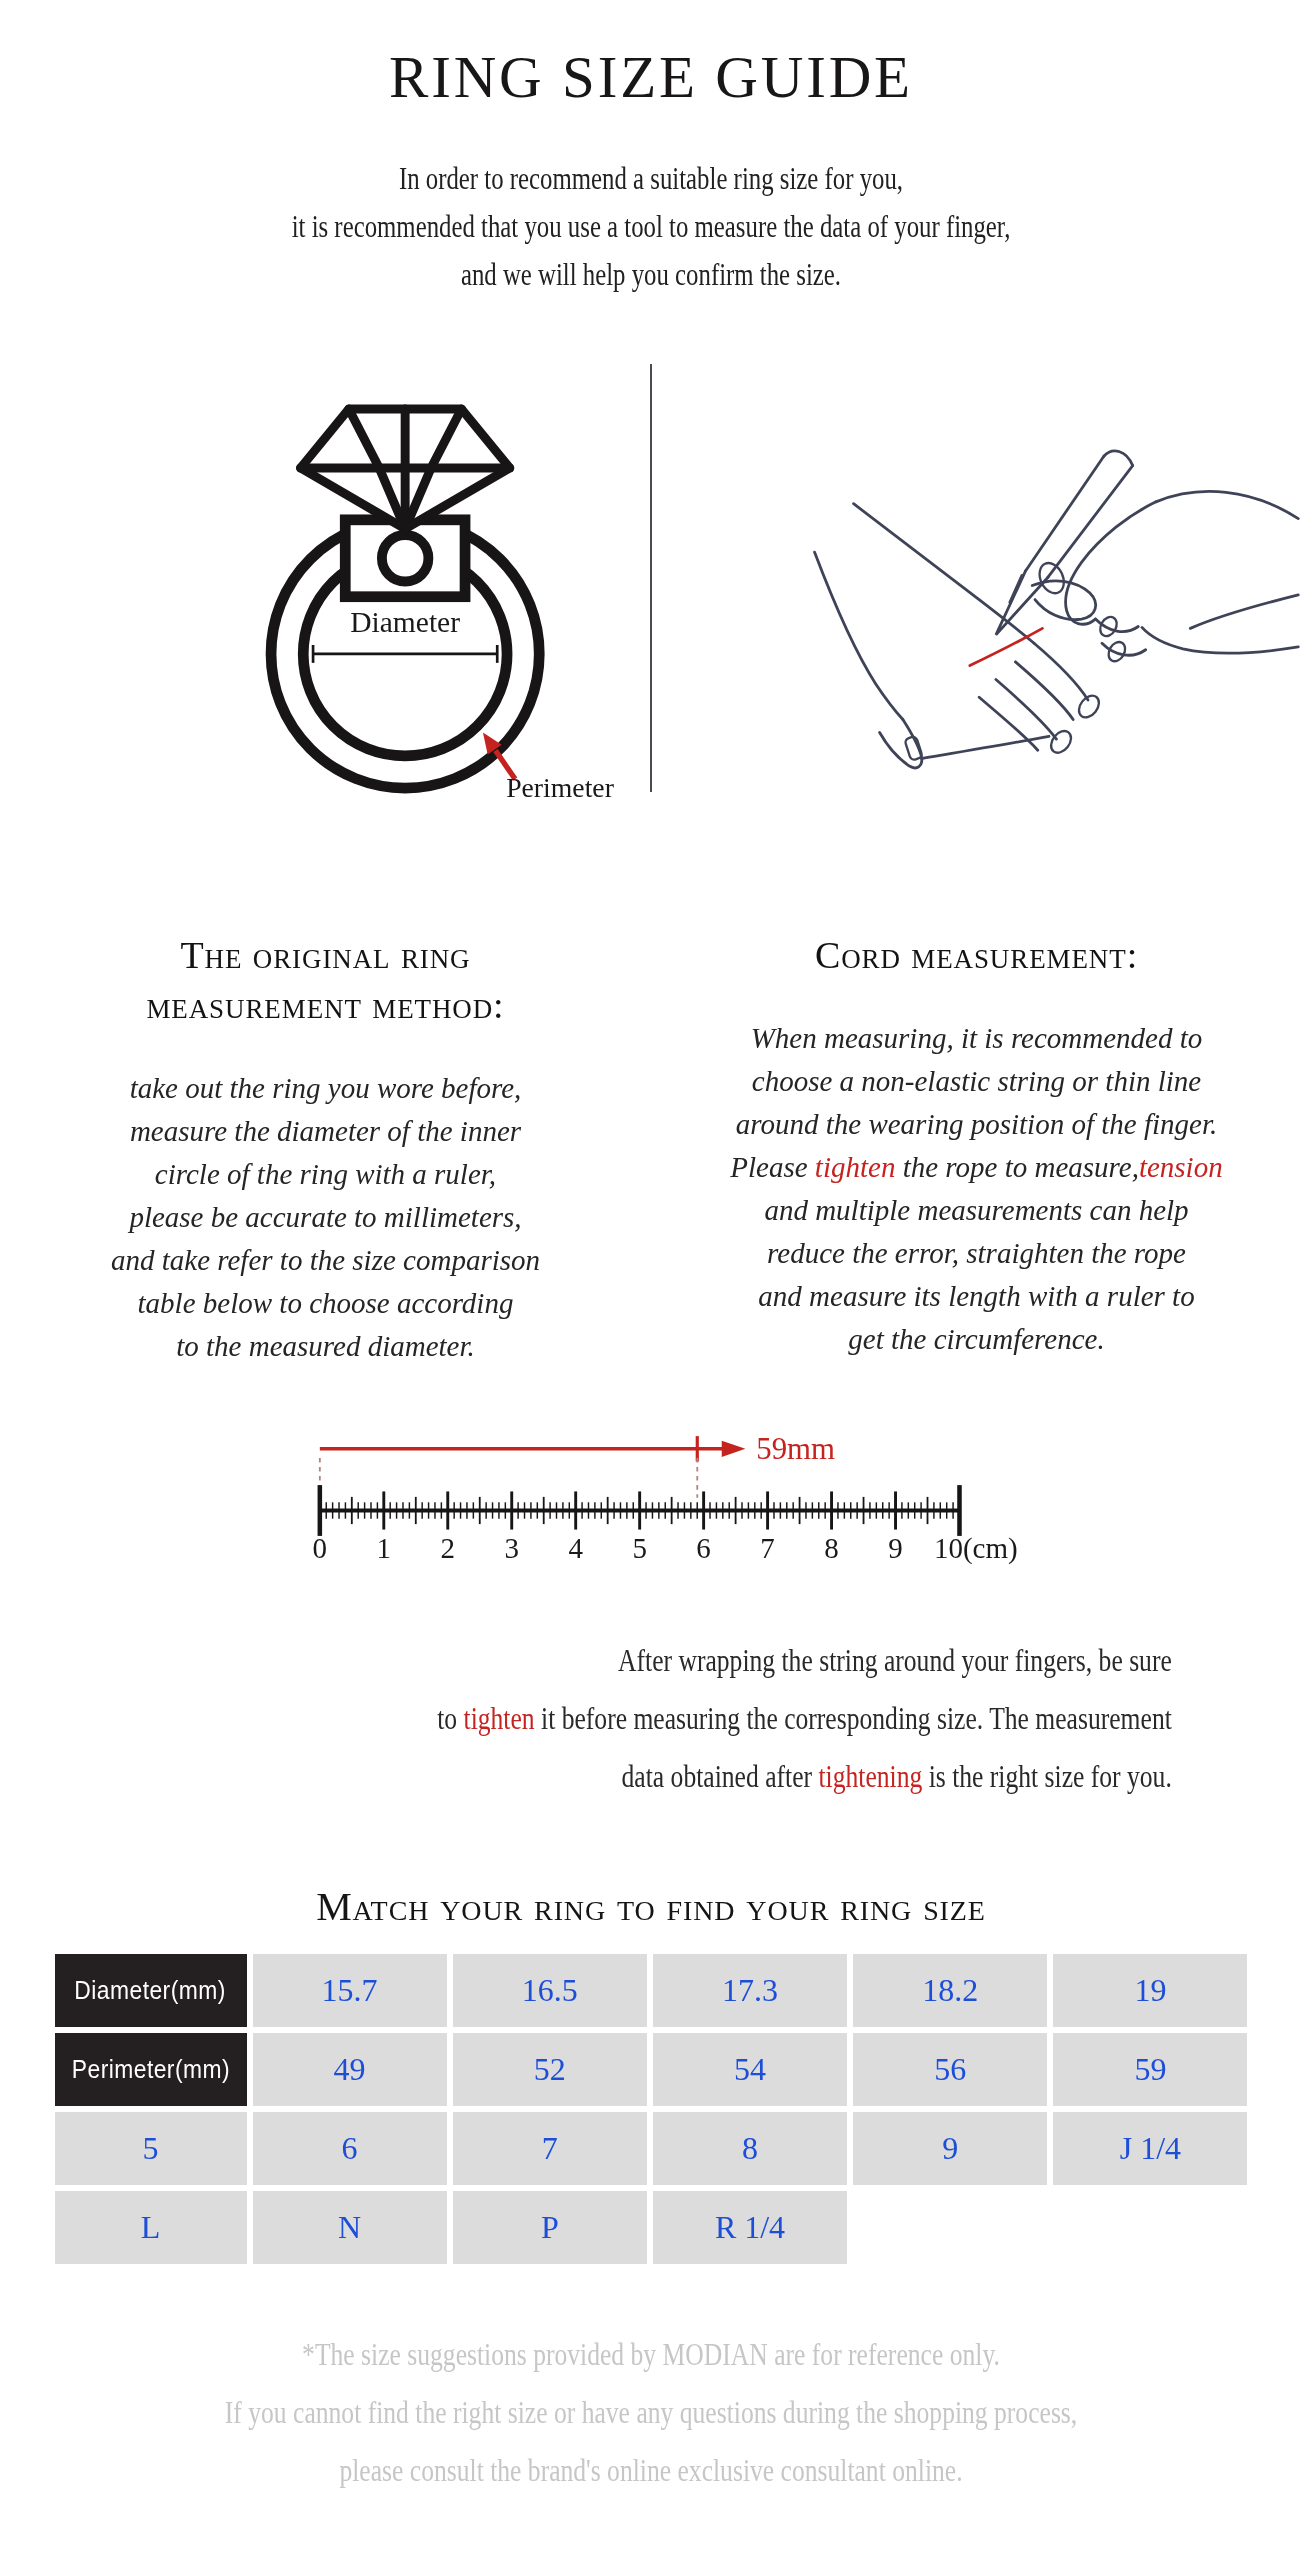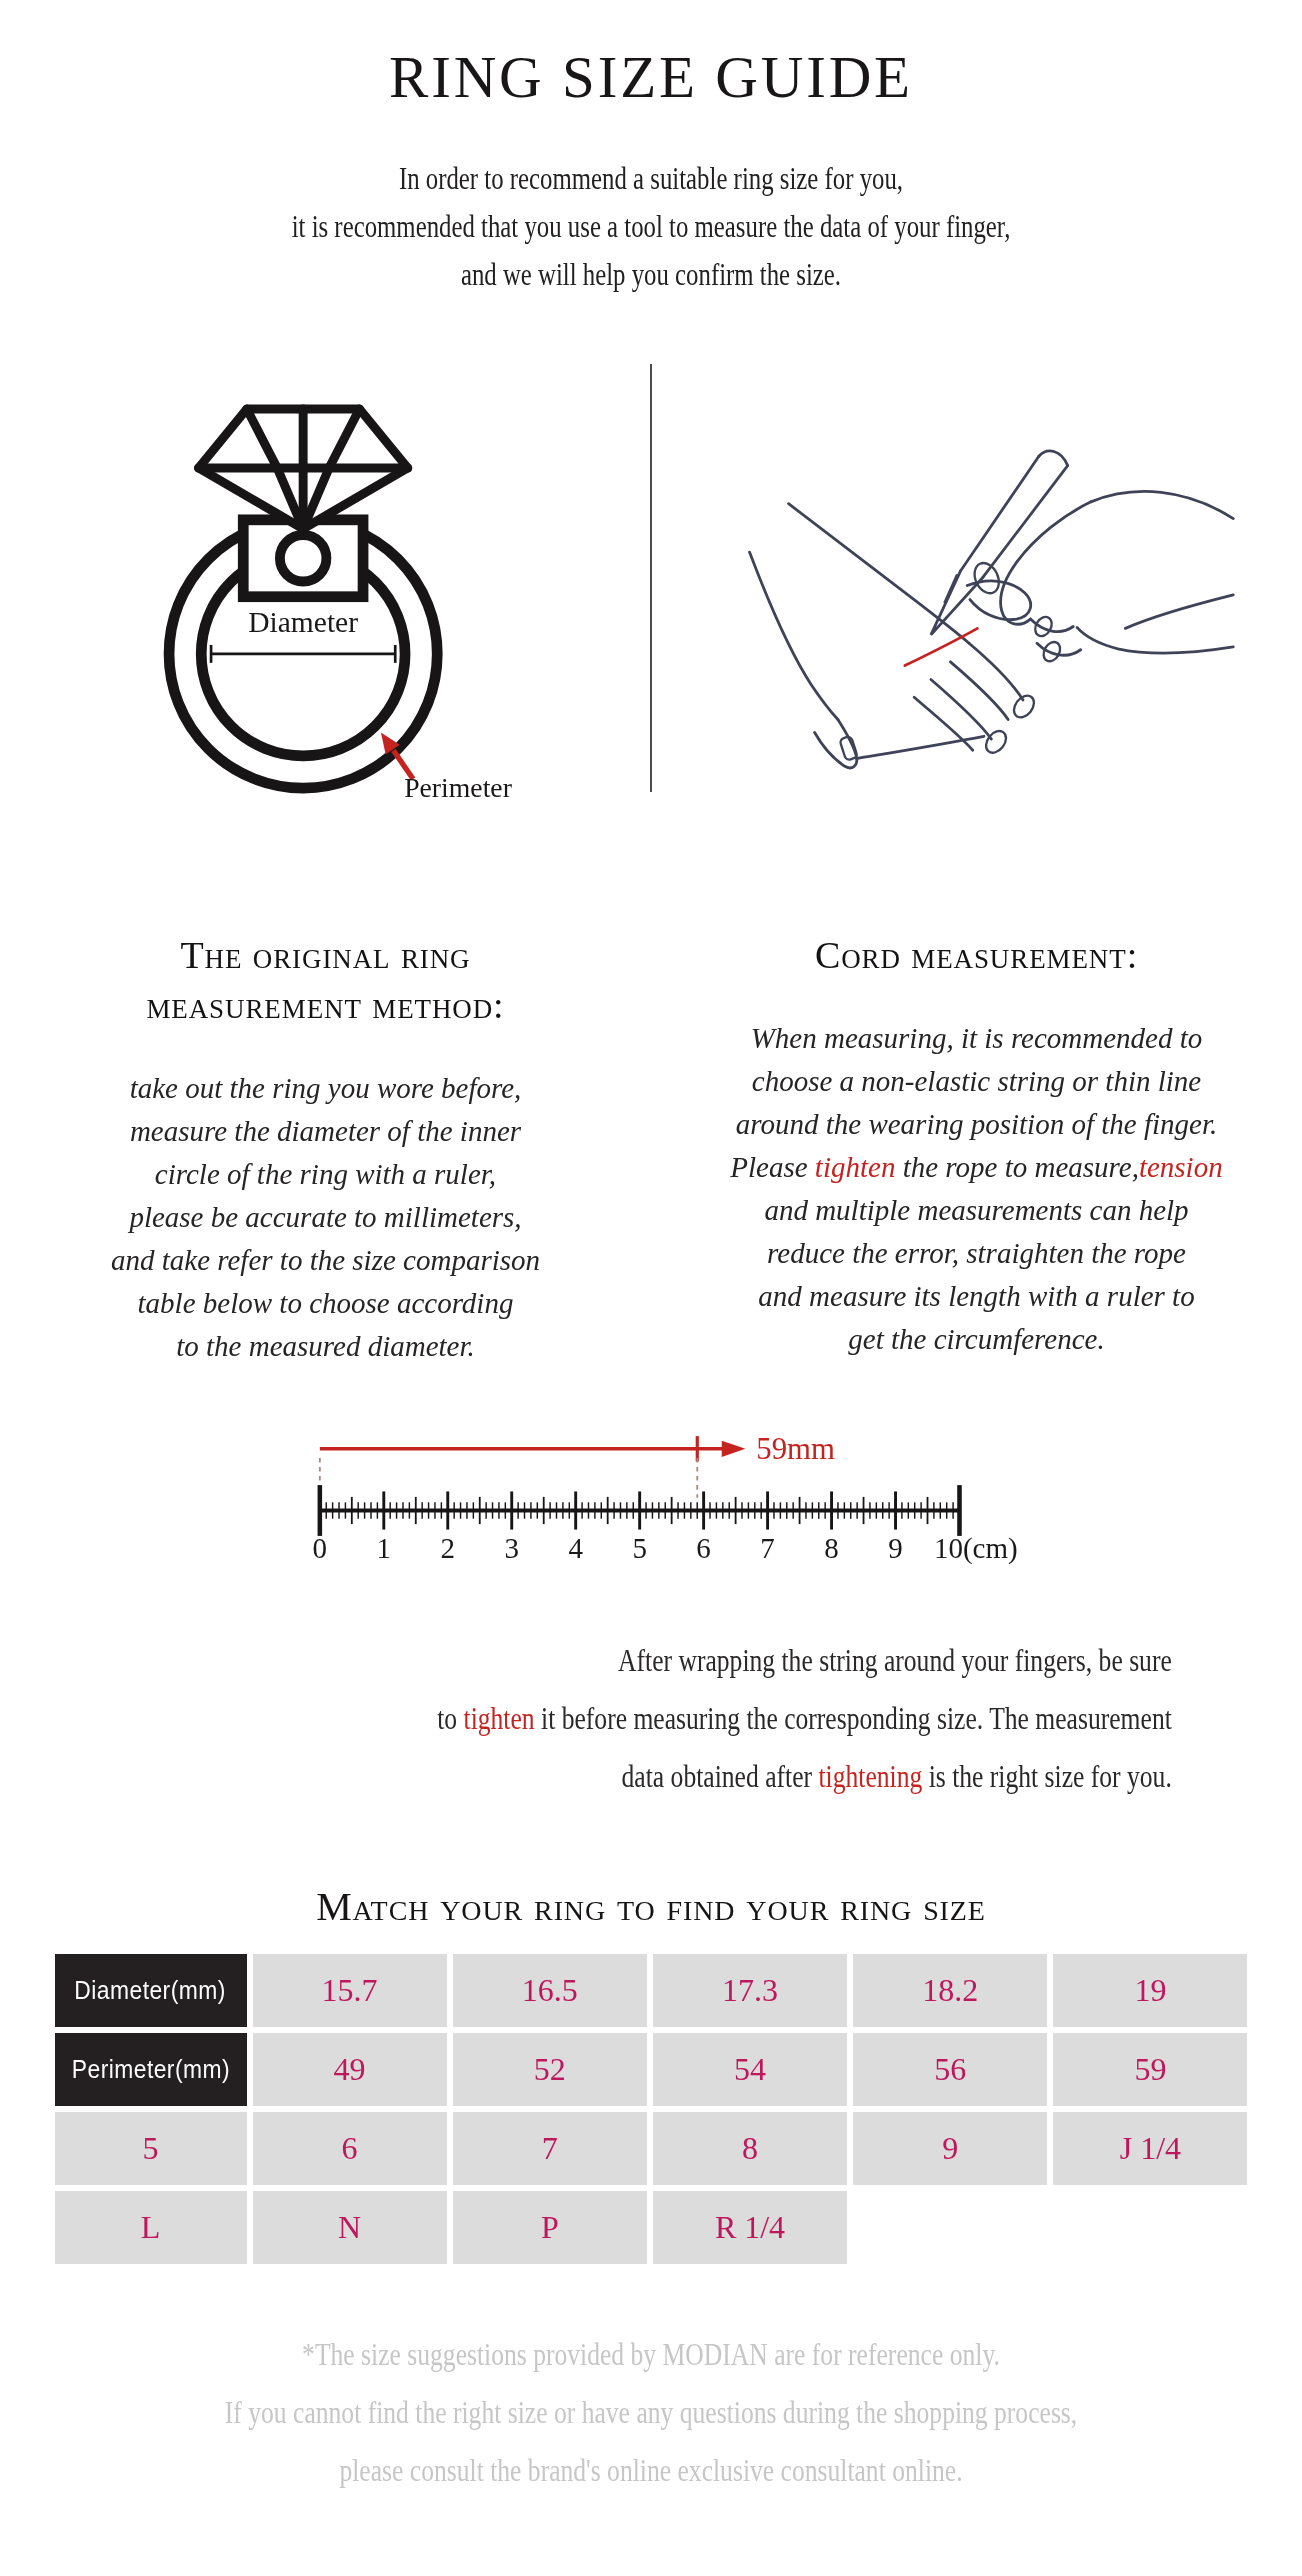--- a/index.html
+++ b/index.html
@@ -24,21 +24,21 @@
     margin:43px 0 0;font-size:59px;line-height:69px;font-weight:400;
     letter-spacing:2.8px;text-align:center;color:#181617;
   }
 
   
   .intro{margin-top:43px;}
   .intro .line{font-size:31px;line-height:48px;color:#222021;}
 
   
   .figures{position:relative;margin-top:61px;height:497px;display:flex;}
-  .fig-col{width:696px;display:flex;justify-content:center;align-items:flex-start;}
+  .fig-col{width:696px;display:flex;justify-content:flex-end;align-items:flex-start;}
   .divider{position:absolute;left:650px;top:3.7px;width:1.9px;height:428px;background:#4b4b55;}
   .ring-svg{margin-top:5.6px;}
   .hands-svg{margin-top:71px;}
 
   
   .methods{display:flex;margin-top:73px;}
   .method-col{width:651px;text-align:center;}
   .sc-heading{
     font-variant:small-caps;font-weight:400;margin:0;
     font-size:38px;line-height:50px;letter-spacing:0.9px;color:#141214;
@@ -61,21 +61,21 @@
   .size-table{
     width:1193px;margin:24px auto 0;display:grid;
     grid-template-columns:192px repeat(5,1fr);gap:6px;background:#ffffff;
   }
   .size-table .cell{height:73px;display:flex;align-items:center;justify-content:center;}
   .size-table .th{background:#242021;color:#ffffff;}
   .size-table .th span{
     font-family:"Liberation Sans", sans-serif;font-size:26px;letter-spacing:0.5px;
     transform:scaleX(0.88);
   }
-  .size-table .td{background:#dcdcdc;font-size:32px;color:#be185d;}
+  .size-table .td{background:#dcdcdc;font-size:32px;color:#1d4ed8;}
 
   
   .footer-note{margin-top:61px;}
   .footer-note .line{font-size:32px;line-height:58px;color:#c6c6c6;}
 </style>
 </head>
 <body>
 
 <main>
 

